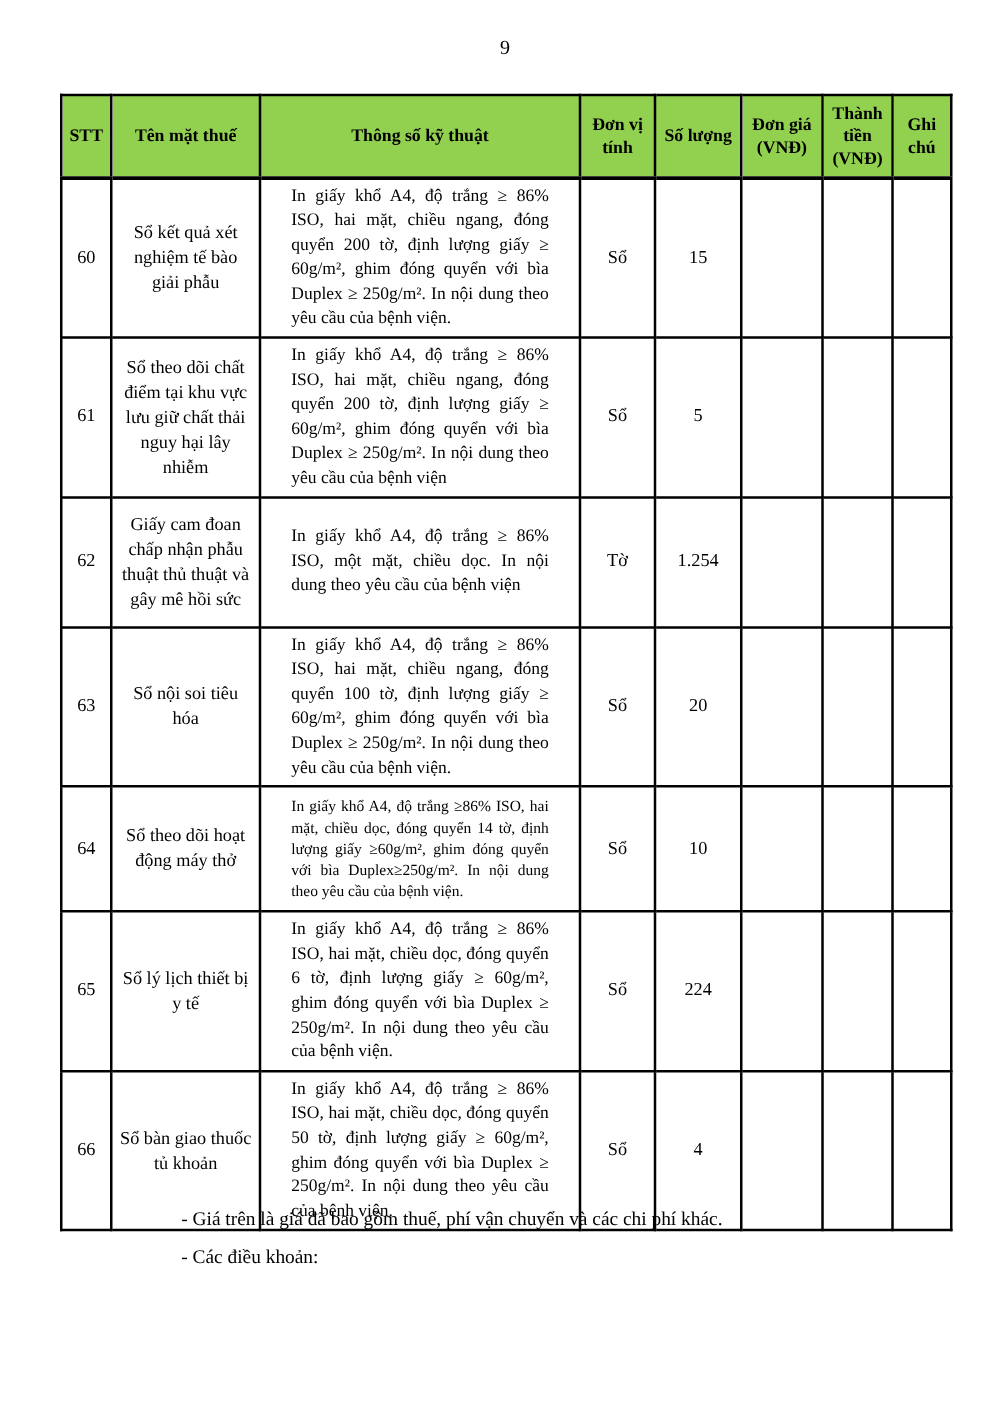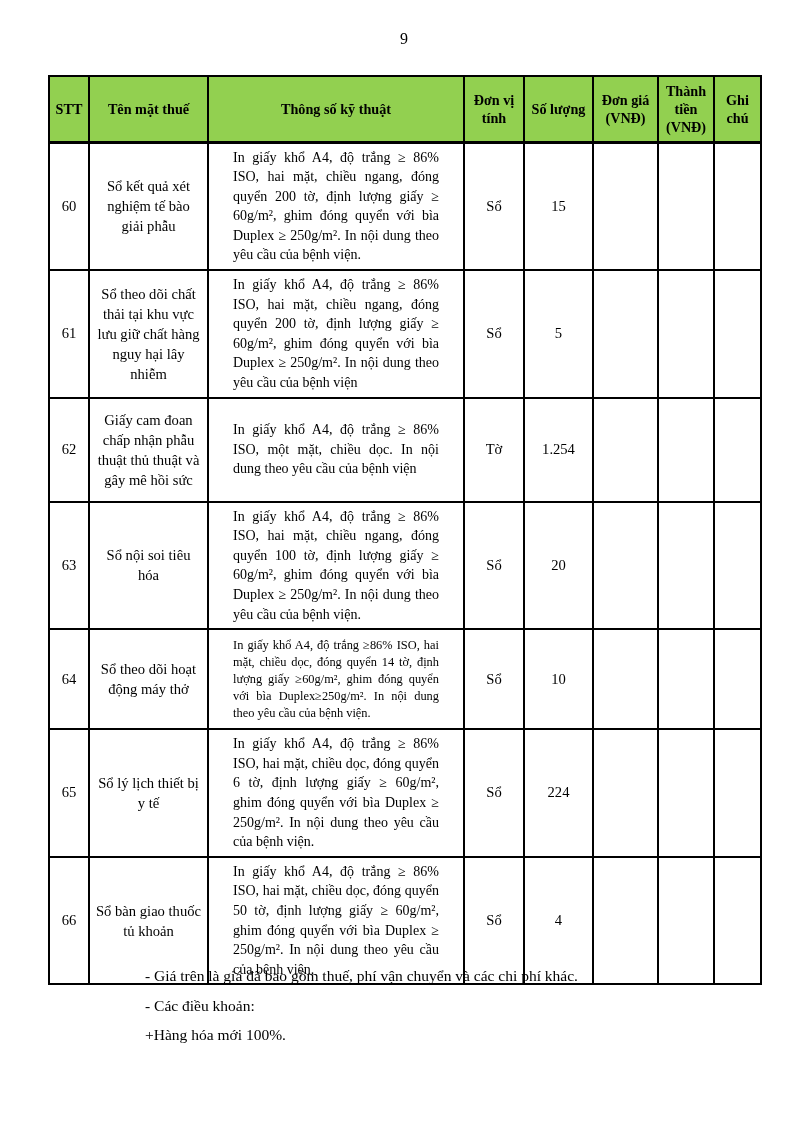--- a/index.html
+++ b/index.html
@@ -115,21 +115,21 @@
         <td class="c-name">Sổ kết quả xét nghiệm tế bào giải phẫu</td>
         <td class="c-spec">In giấy khổ A4, độ trắng ≥ 86% ISO, hai mặt, chiều ngang, đóng quyển 200 tờ, định lượng giấy ≥ 60g/m², ghim đóng quyển với bìa Duplex ≥ 250g/m². In nội dung theo yêu cầu của bệnh viện.</td>
         <td class="c-unit">Sổ</td>
         <td class="c-qty">15</td>
         <td class="c-price"></td>
         <td class="c-total"></td>
         <td class="c-note"></td>
       </tr>
       <tr style="height:126px">
         <td class="c-stt">61</td>
-        <td class="c-name">Sổ theo dõi chất thải tại khu vực lưu giữ chất hàng nguy hại lây nhiễm</td>
+        <td class="c-name">Sổ theo dõi chất điểm tại khu vực lưu giữ chất thải nguy hại lây nhiễm</td>
         <td class="c-spec">In giấy khổ A4, độ trắng ≥ 86% ISO, hai mặt, chiều ngang, đóng quyển 200 tờ, định lượng giấy ≥ 60g/m², ghim đóng quyển với bìa Duplex ≥ 250g/m². In nội dung theo yêu cầu của bệnh viện</td>
         <td class="c-unit">Sổ</td>
         <td class="c-qty">5</td>
         <td class="c-price"></td>
         <td class="c-total"></td>
         <td class="c-note"></td>
       </tr>
       <tr style="height:104px">
         <td class="c-stt">62</td>
         <td class="c-name">Giấy cam đoan chấp nhận phẫu thuật thủ thuật và gây mê hồi sức</td>
@@ -179,16 +179,15 @@
         <td class="c-price"></td>
         <td class="c-total"></td>
         <td class="c-note"></td>
       </tr>
     </tbody>
   </table>
 
   <div class="notes">
     <p>- Giá trên là giá đã bao gồm thuế, phí vận chuyển và các chi phí khác.</p>
     <p>- Các điều khoản:</p>
-    <p>+Hàng hóa mới 100%.</p>
   </div>
 
 </div>
 
 </body></html>

